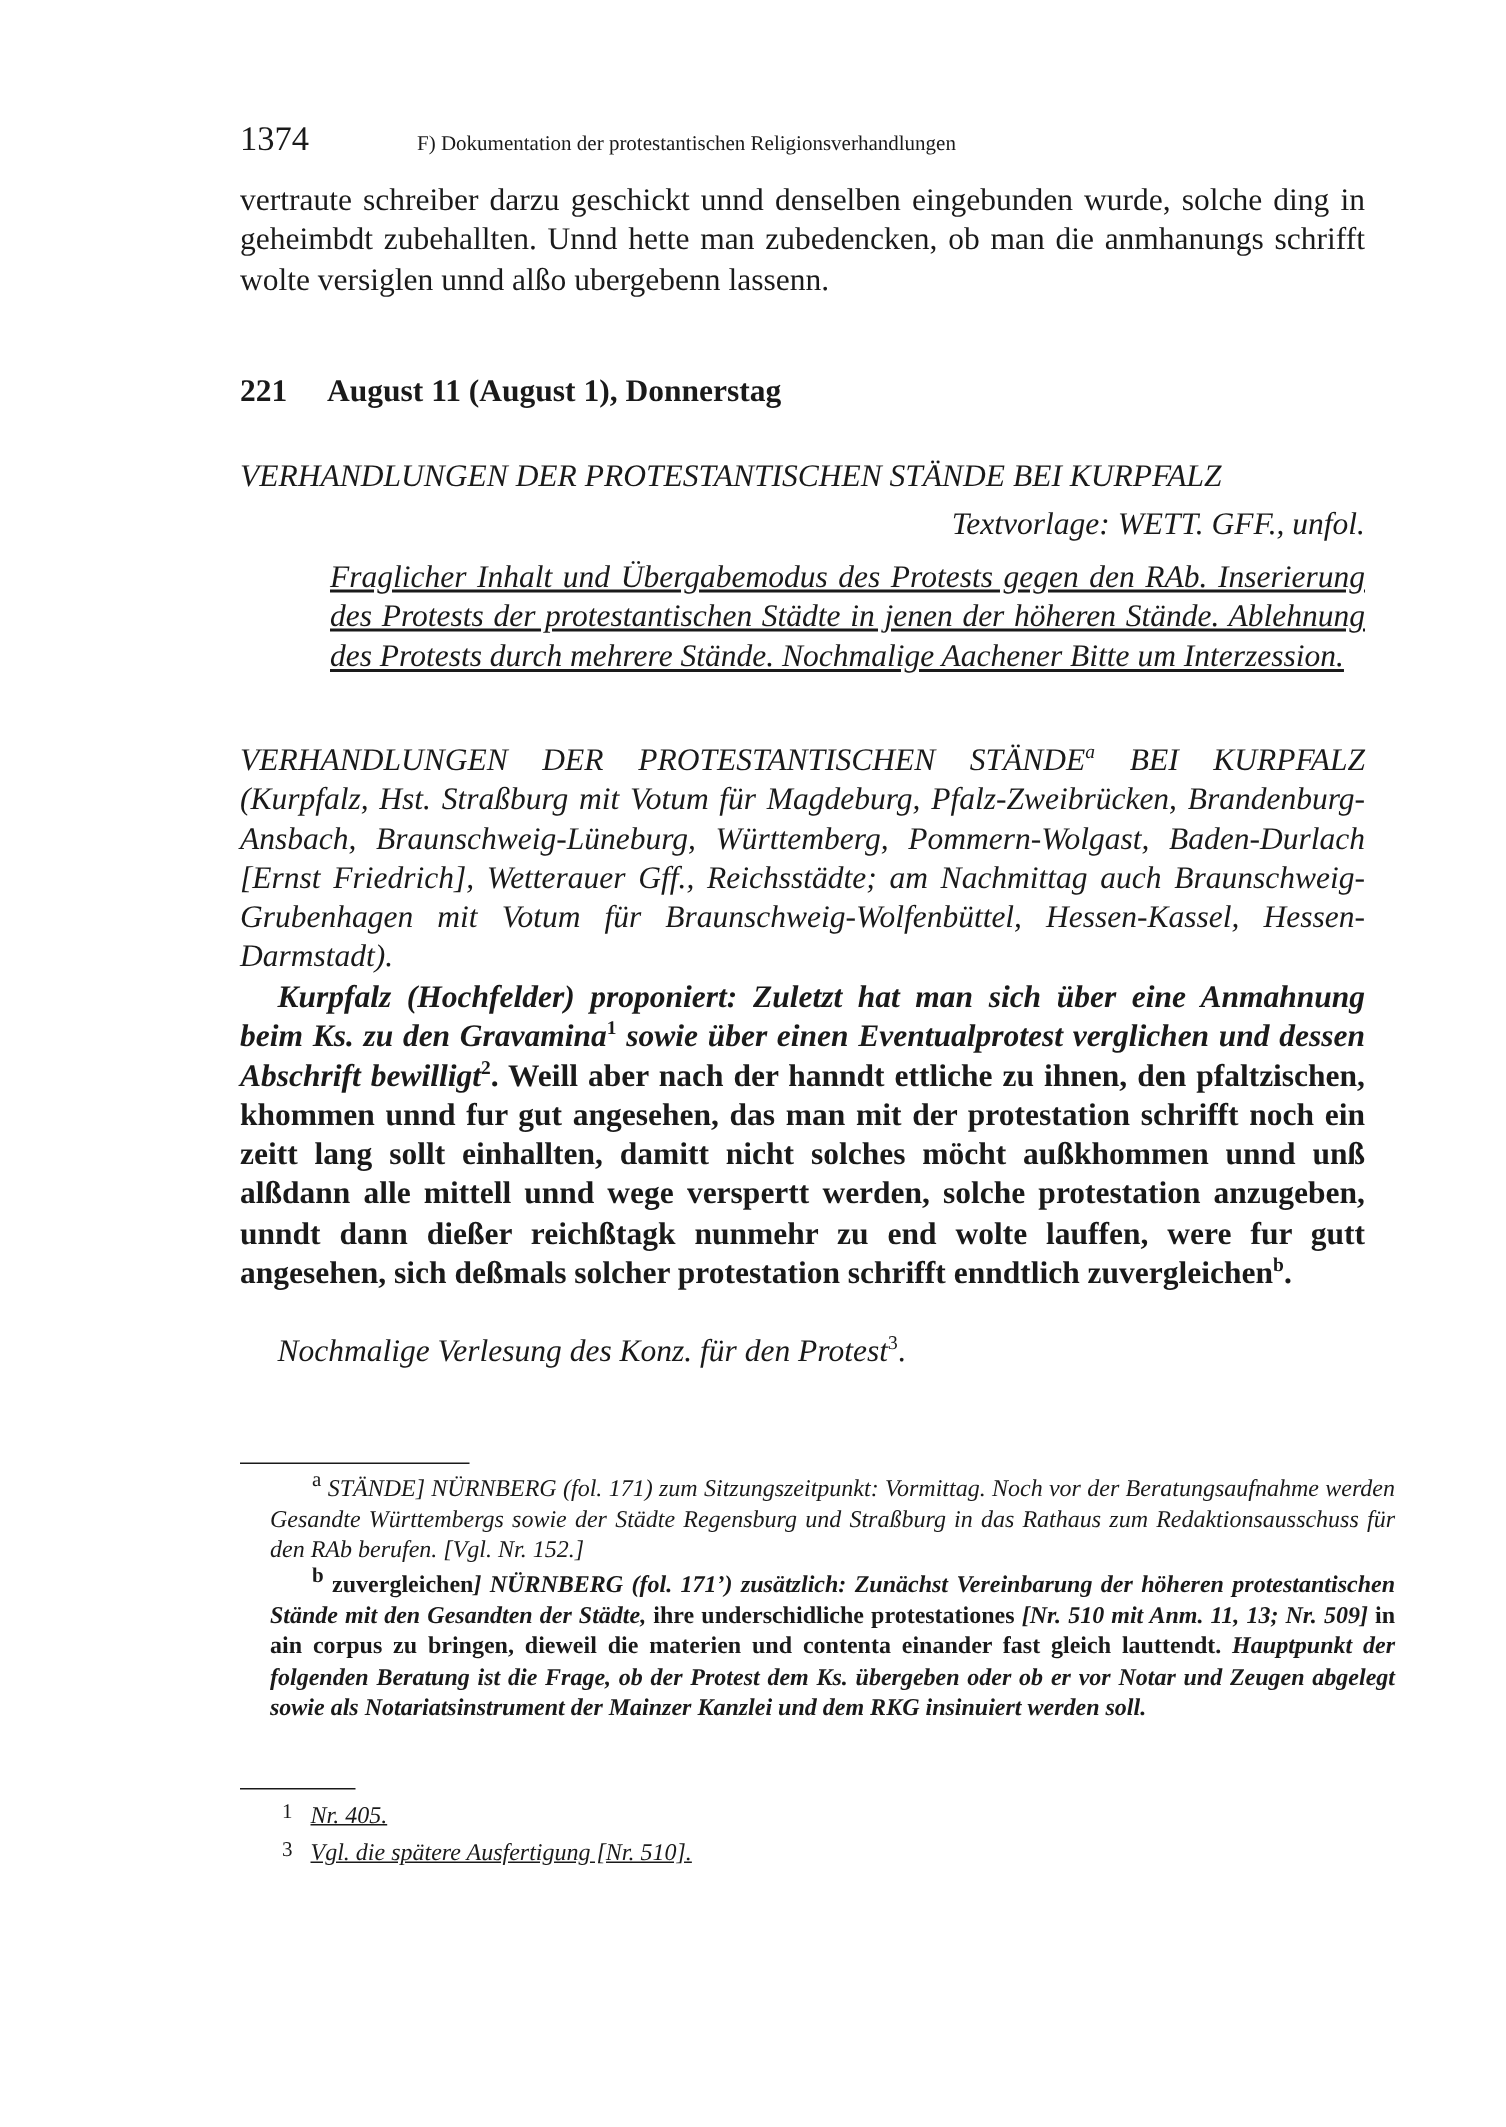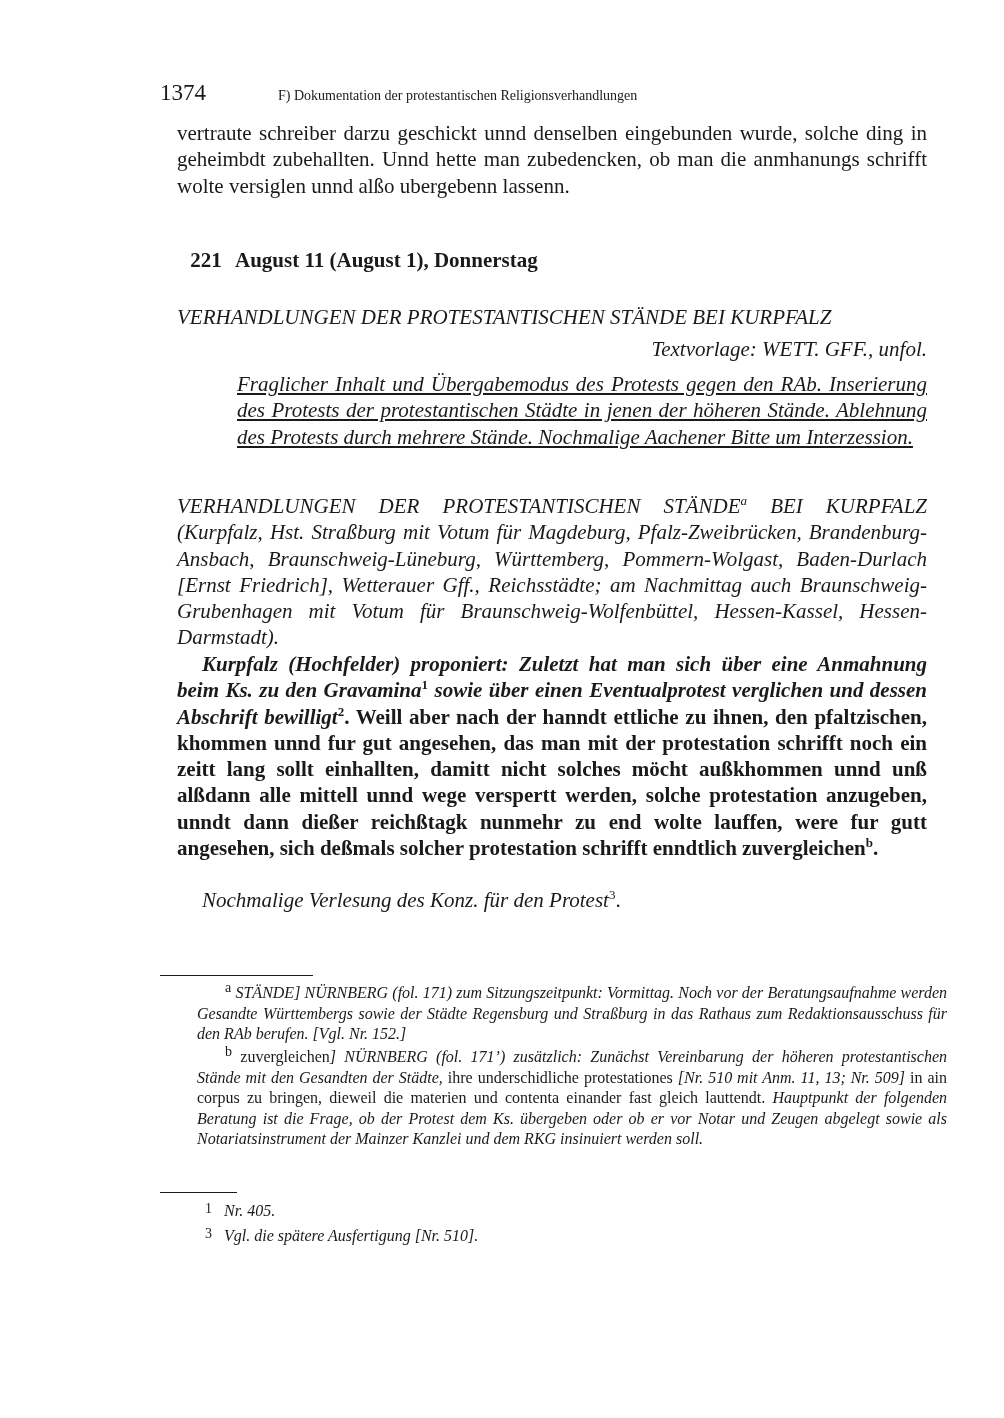--- a/index.html
+++ b/index.html
@@ -1,32 +1,32 @@
 <!DOCTYPE html>
 <html><head>
 <meta charset="utf-8">
 <style>
   html, body { margin: 0; padding: 0; background: #ffffff; }
   body { width: 1004px; height: 1418px; position: relative; overflow: hidden; color: #1a1a1a; }
   .page { position: absolute; left: 160px; top: 0; width: 750px; font-family: "Liberation Serif", serif; }
   .running-head { position: absolute; top: 80px; left: 0; width: 750px; font-size: 21px; line-height: 26px; }
   .running-head .pno { display: inline-block; width: 118px; font-size: 23px; }
   .running-head .rtitle { font-size: 14px; }
-  .block { position: absolute; left: 17px; width: 750px; }
+  .block { position: absolute; left: 0; width: 750px; }
   .body-text { font-size: 21px; line-height: 26.3px; text-align: justify; }
   .heading { font-size: 21px; font-weight: bold; }
-  .heading .num { display: inline-block; width: 58px; text-align: center; }
+  .heading .num { display: inline-block; width: 58px; }
   .it { font-style: italic; }
   .indent-block { padding-left: 60px; width: 690px; }
   .sup { font-size: 13px; vertical-align: super; line-height: 0; }
   .para-indent { text-indent: 25px; }
   .fn-rule { position: absolute; left: 0; height: 1px; background: #1a1a1a; }
   .fn { font-size: 16px; line-height: 20.6px; text-align: justify; margin-left: 20px; }
   .fn-indent { text-indent: 28px; }
-  .fn-num-list .row { font-size: 16px; line-height: 23px; padding-left: 28px; }
+  .fn-num-list .row { font-size: 16px; line-height: 23px; padding-left: 28px; text-decoration: underline; }
   .fn-num-list .row .n { display: inline-block; width: 19px; font-size: 14px; vertical-align: 3px; }
 </style>
 </head>
 <body>
 
 <div class="page">
 
   <div class="running-head">
     <span class="pno">1374</span><span class="rtitle">F) Dokumentation der protestantischen Religionsverhandlungen</span>
   </div>
@@ -55,21 +55,21 @@
   <div class="block body-text para-indent" style="top:887px;">
     <span class="it">Nochmalige Verlesung des Konz. für den Protest</span><span class="sup">3</span><span>.</span>
   </div>
 
   <div class="fn-rule" style="top:975px; width:153px;"></div>
 
   <div class="block fn fn-indent it" style="top:983px;">
     <span class="sup" style="font-style:normal;font-size:14px;">a</span> <span>STÄNDE] NÜRNBERG (fol. 171) zum Sitzungszeitpunkt: Vormittag. Noch vor der Beratungsaufnahme werden Gesandte Württembergs sowie der Städte Regensburg und Straßburg in das Rathaus zum Redaktionsausschuss für den RAb berufen. [Vgl. Nr. 152.]</span>
   </div>
 
-  <div class="block fn fn-indent" style="top:1047px;">
+  <div class="block fn fn-indent" style="top:1047px;font-weight:bold;">
     <span class="sup" style="font-size:14px;">b</span> <span>zuvergleichen</span><span class="it">] NÜRNBERG (fol. 171’) zusätzlich: Zunächst Vereinbarung der höheren protestantischen Stände mit den Gesandten der Städte,</span><span> ihre underschidliche protestationes </span><span class="it">[Nr. 510 mit Anm. 11, 13; Nr. 509]</span><span> in ain corpus zu bringen, dieweil die materien und contenta einander fast gleich lauttendt. </span><span class="it">Hauptpunkt der folgenden Beratung ist die Frage, ob der Protest dem Ks. übergeben oder ob er vor Notar und Zeugen abgelegt sowie als Notariatsinstrument der Mainzer Kanzlei und dem RKG insinuiert werden soll.</span>
   </div>
 
   <div class="fn-rule" style="top:1192px; width:77px;"></div>
 
   <div class="block fn-num-list" style="top:1197px;">
     <div class="row"><span class="n">1</span><span class="it">Nr. 405.</span></div>
     <div class="row"><span class="n">3</span><span class="it">Vgl. die spätere Ausfertigung [Nr. 510].</span></div>
   </div>
 

